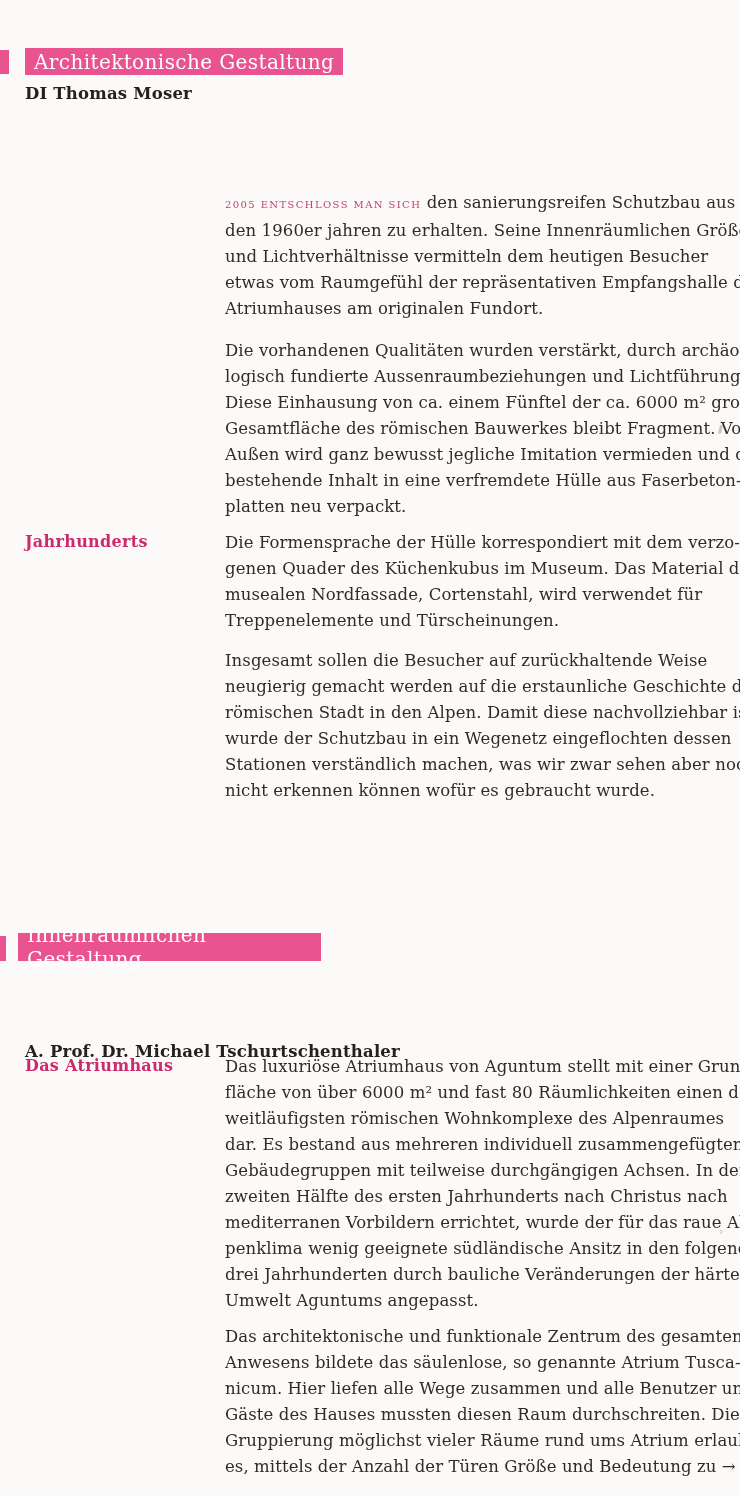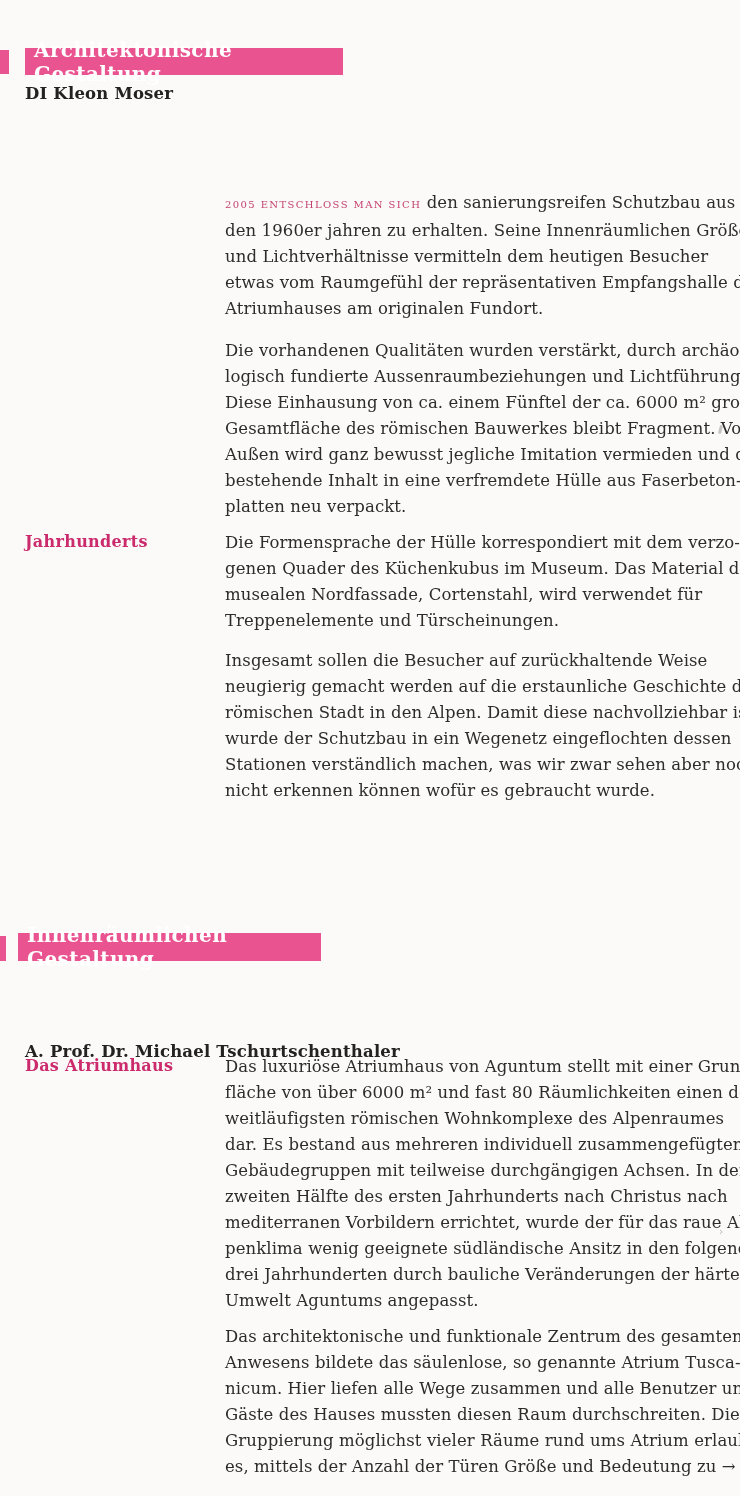--- a/index.html
+++ b/index.html
@@ -12,21 +12,21 @@
     position: relative;
     width: 740px; height: 1496px;
     background: #fbfaf8;
     overflow: hidden;
     color: #2e2c29;
   }
   .section-bar {
     position: absolute;
     background: #e9538f;
     color: #ffffff;
-    font-weight: bold;
+    font-weight: normal;
     font-size: 20px;
     letter-spacing: 0.4px;
     padding-left: 9px;
     display: flex;
     align-items: center;
     box-sizing: border-box;
   }
   .bar-bleed {
     position: absolute;
     left: 0;
@@ -95,21 +95,21 @@
 </head>
 <body>
 
 <div class="page">
 
   <div class="bar-bleed" style="top:50px; width:9px; height:24px;"></div>
   <div class="section-bar" style="top:48px; left:25px; width:318px; height:27px;">
     <span>Architektonische Gestaltung</span>
   </div>
 
-  <div class="author-name" style="top:84px;">DI Kleon Moser</div>
+  <div class="author-name" style="top:84px;">DI Thomas Moser</div>
 
   <div class="para" style="top:190px;">
     <div class="first-line">
       <span class="leadin">2005 entschloss man sich</span><span> den sanierungsreifen Schutzbau aus</span>
     </div>
     <div class="lines">den 1960er jahren zu erhalten. Seine Innenräumlichen Größen-
 und Lichtverhältnisse vermitteln dem heutigen Besucher
 etwas vom Raumgefühl der repräsentativen Empfangshalle des
 Atriumhauses am originalen Fundort.</div>
   </div>

